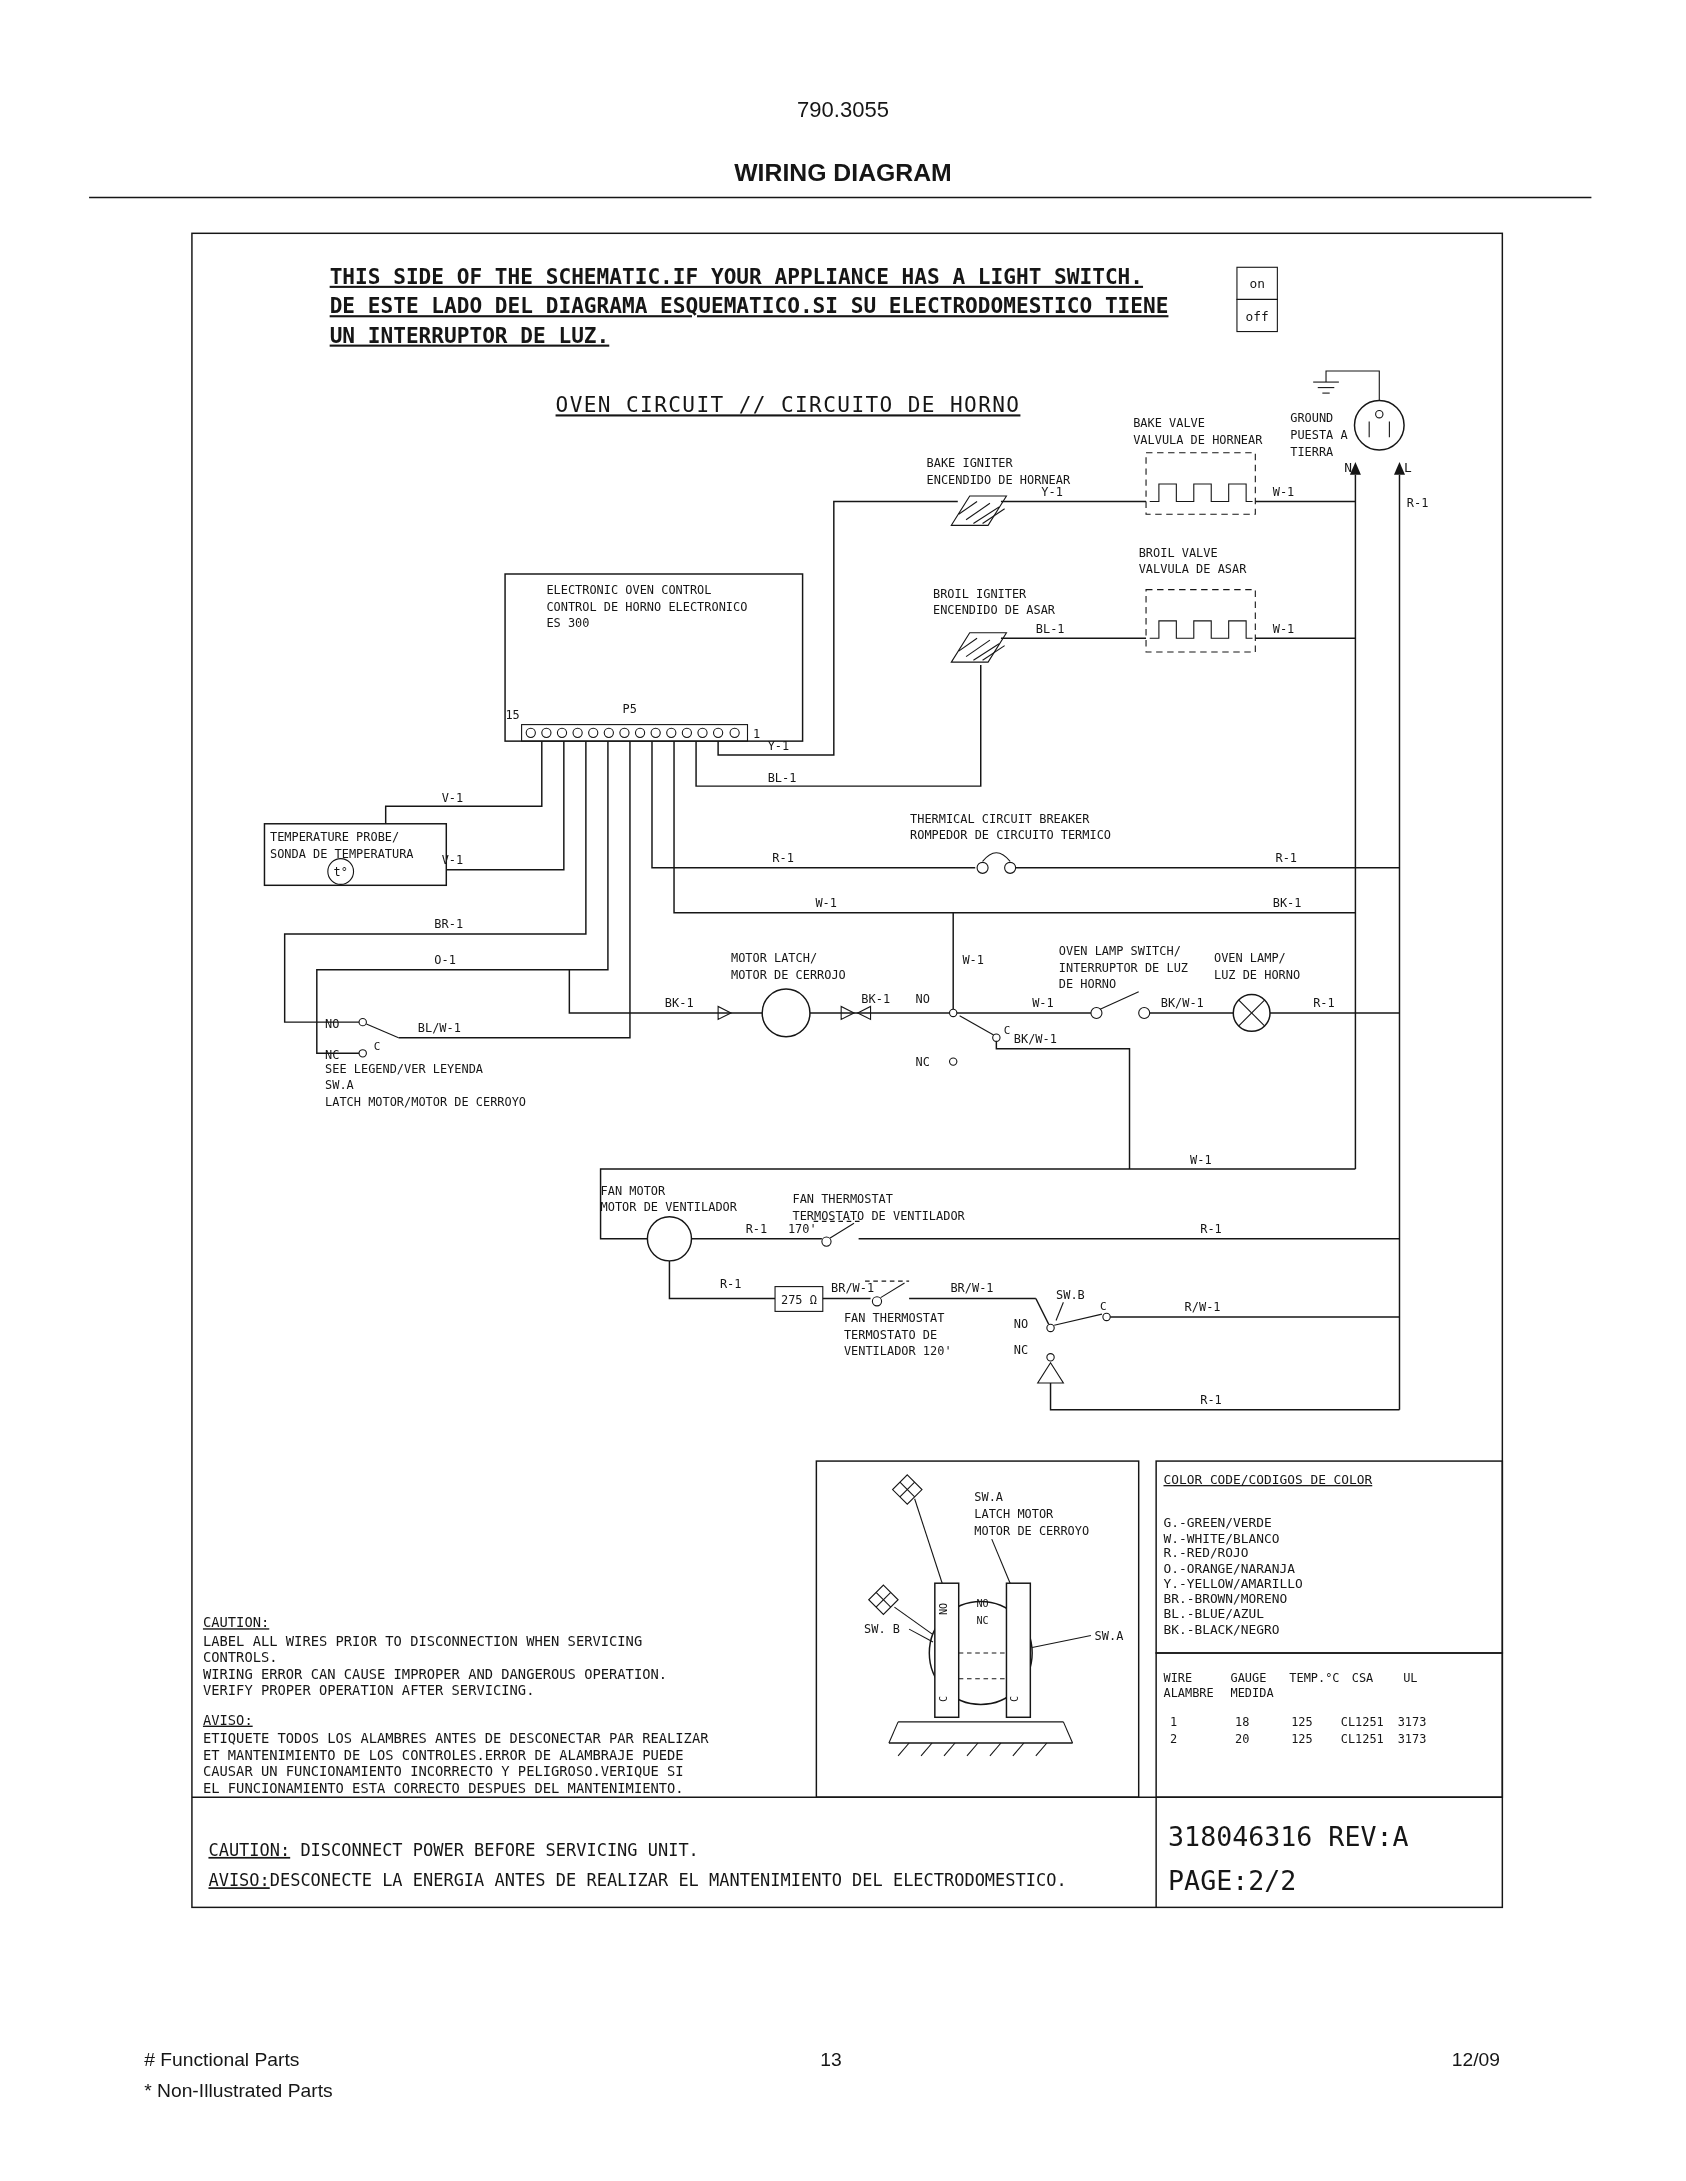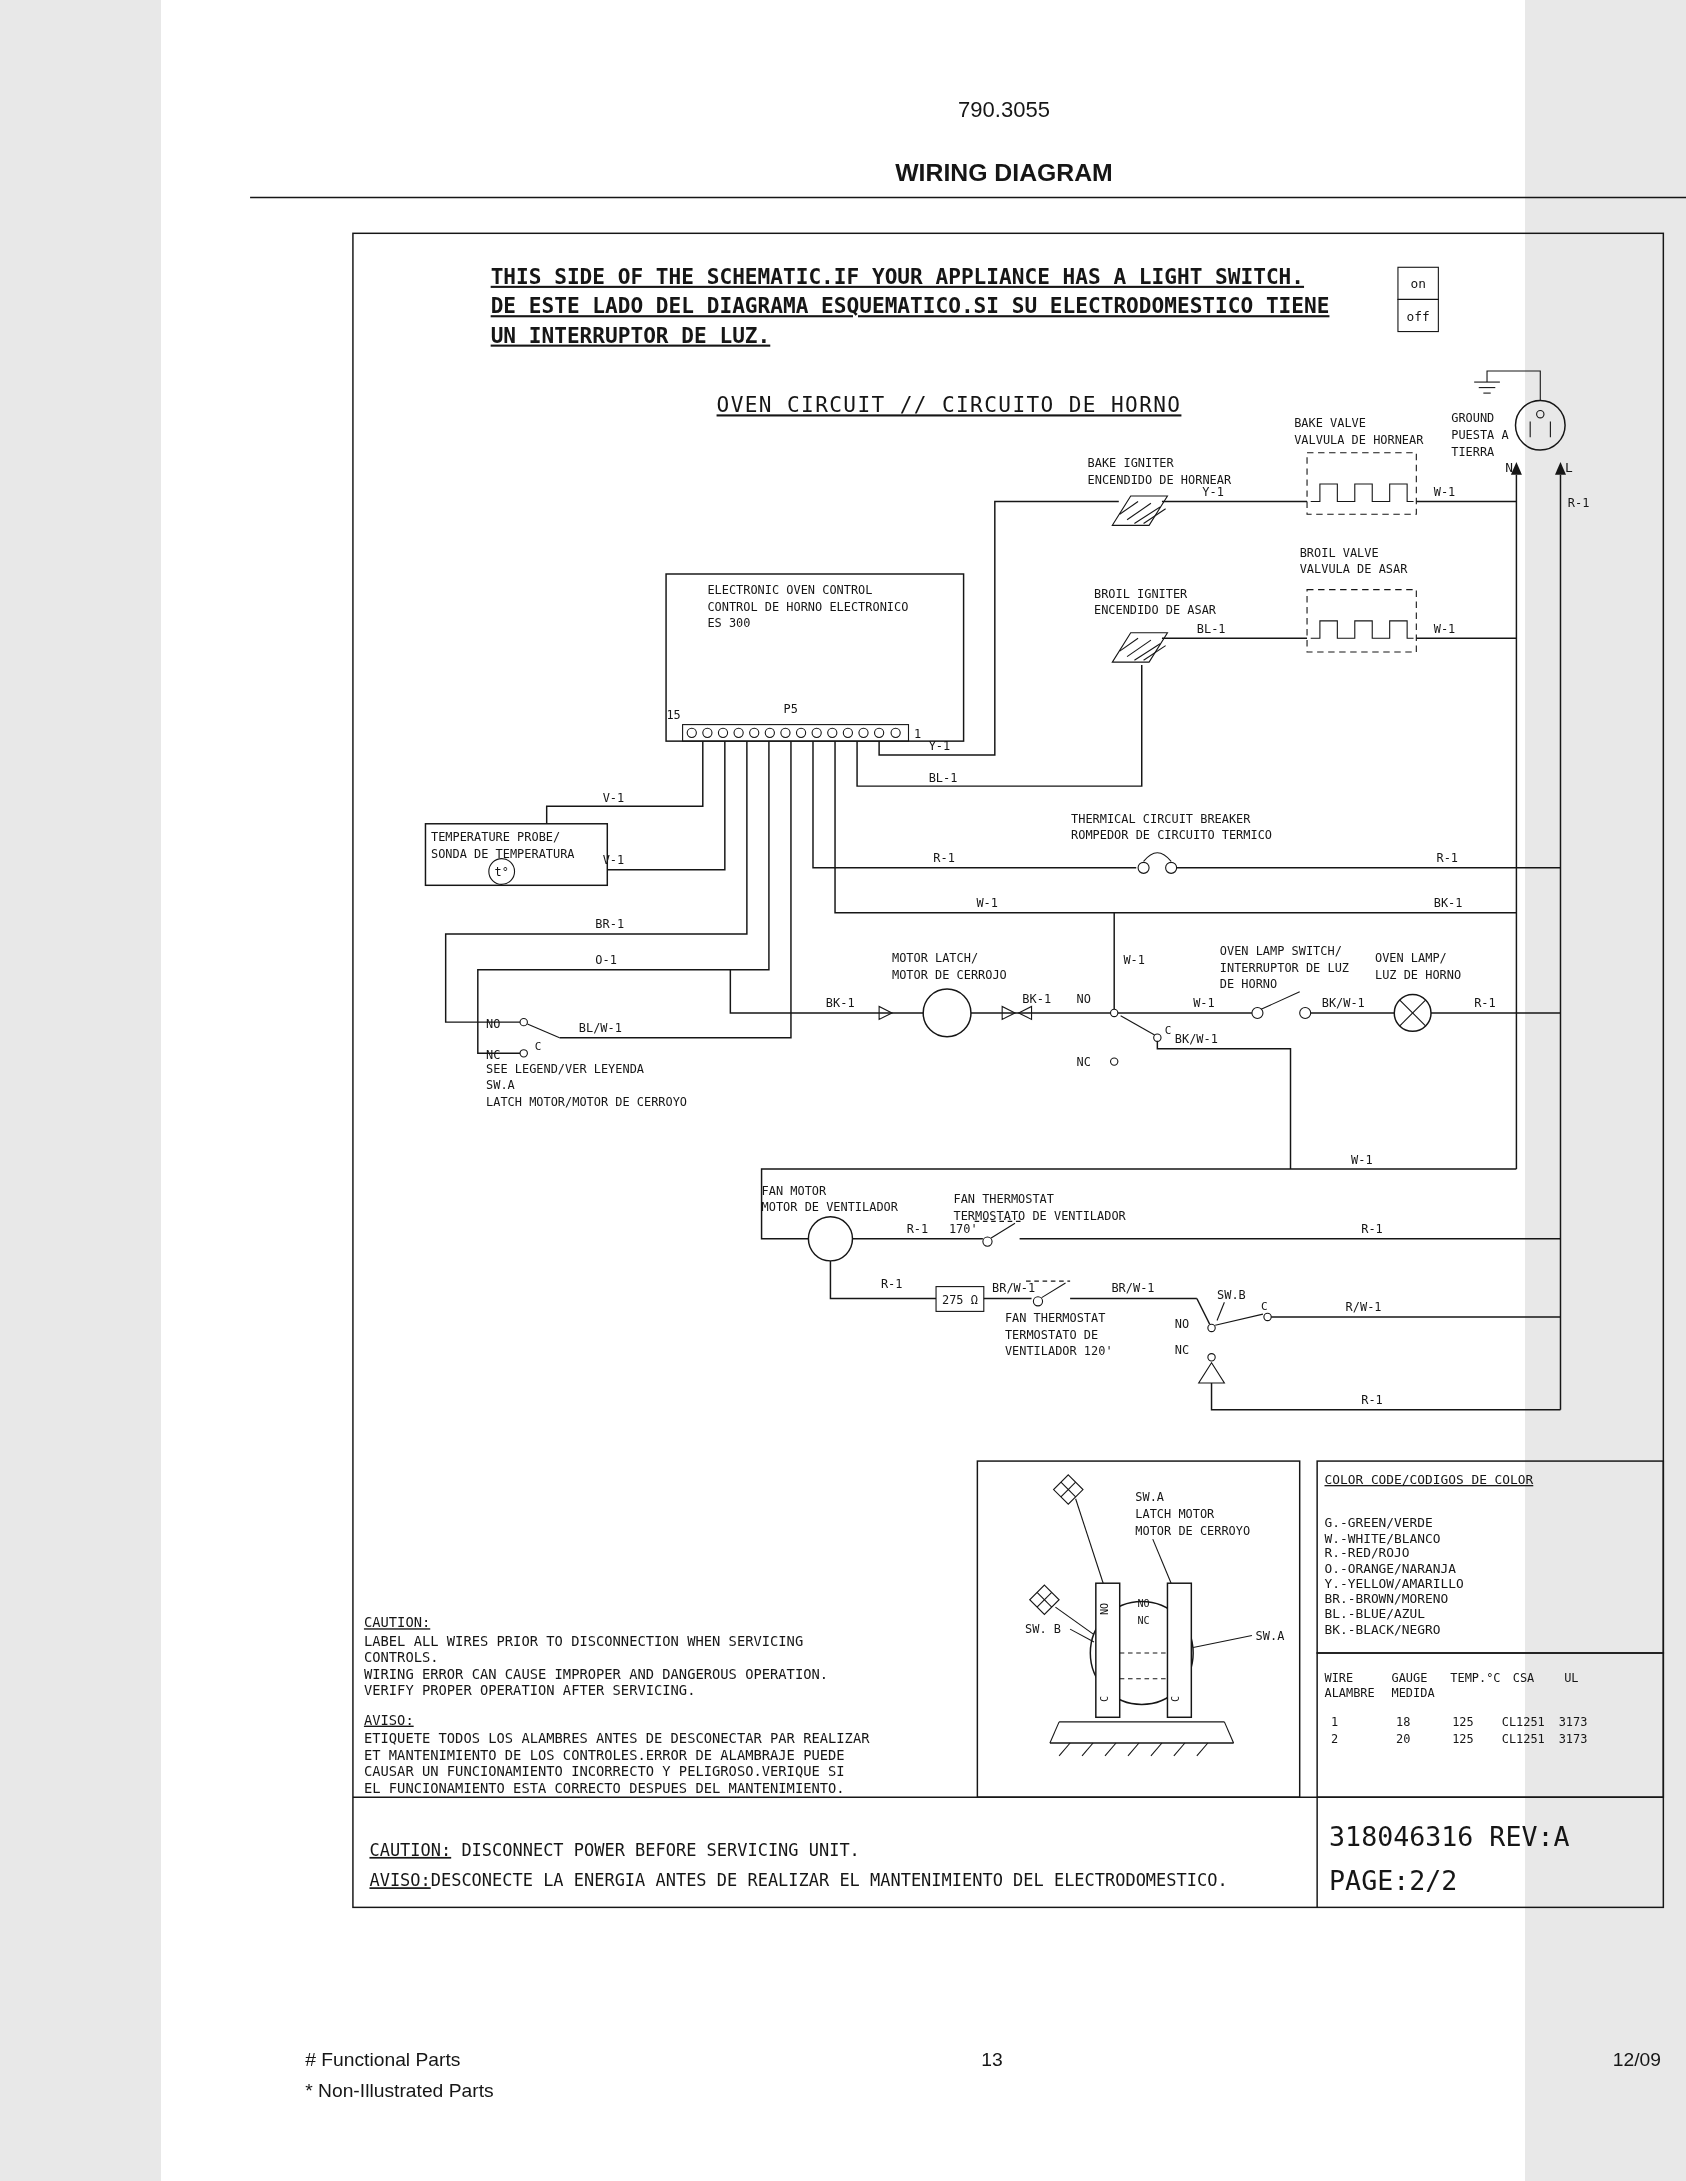--- a/index.html
+++ b/index.html
@@ -1,16 +1,16 @@
 <!DOCTYPE html>
 <html style="font-size:14.7px"><head>
 <meta charset="utf-8">
 <style>
   html,body{margin:0;padding:0;background:#e8e8e8;}
-  .page{width:1364px;height:2182px;background:#ffffff;position:relative;margin:0 auto;text-decoration:underline;}
+  .page{width:1686px;height:2182px;background:#ffffff;position:relative;margin:0 auto;text-decoration:underline;}
   svg text{font-family:"DejaVu Sans Mono",monospace;fill:#161616;}
   .s11{font-size:11px}.s12{font-size:12px}.s13{font-size:13px}.s14{font-size:14px}.s15{font-size:15px}
   .notice{font-size:23px;font-weight:bold;text-decoration:underline;}
   .oc{font-size:23px;letter-spacing:1.5px;text-decoration:underline;}
   .u{text-decoration:underline;}
   .rev{font-size:29px;}
   .bc{font-size:18.5px;}
   .hdr{font-family:"Liberation Sans",sans-serif;font-size:24px;}
   .hdrb{font-family:"Liberation Sans",sans-serif;font-size:27px;font-weight:bold;}
   .foot{font-family:"Liberation Sans",sans-serif;font-size:21px;}

